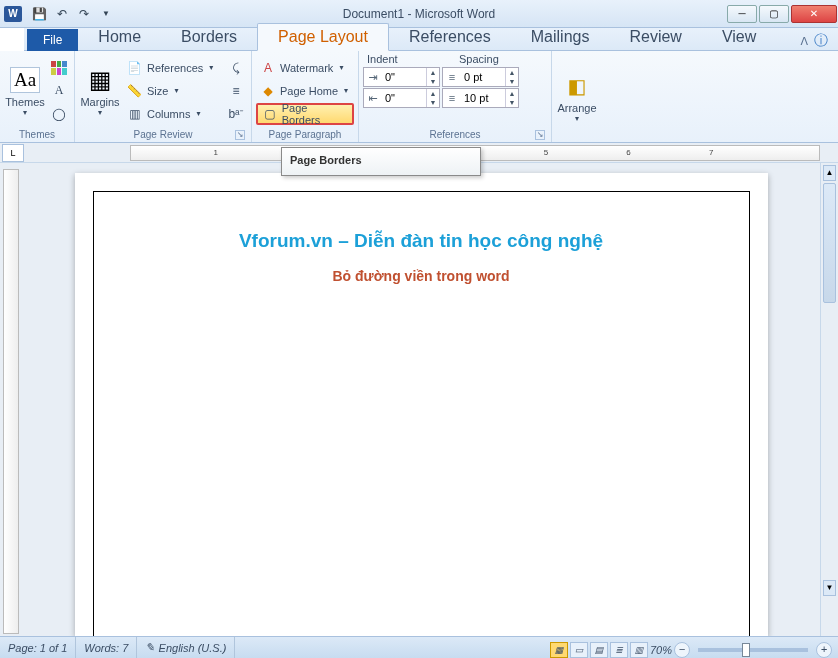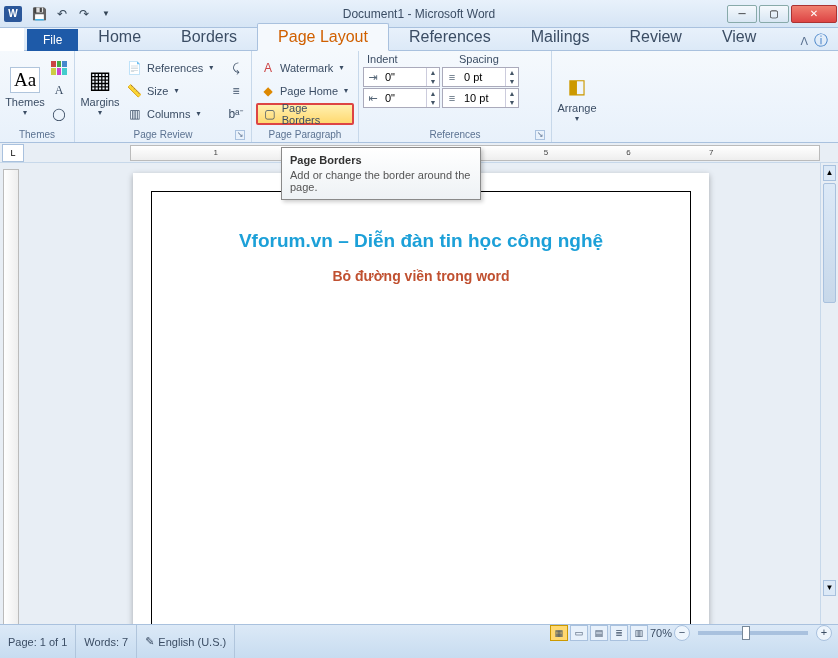--- a/index.html
+++ b/index.html
@@ -56,36 +56,36 @@
 .ruler-row { height: 20px; background: #e8eef5; display: flex; align-items: center; border-bottom: 1px solid #c7d8ea; }
 .ruler-corner { width: 22px; height: 18px; border: 1px solid #a9c1de; margin-left: 2px; background: #fff; display: flex; align-items: center; justify-content: center; font-size: 9px; }
 .ruler { flex: 1; height: 16px; background: linear-gradient(#fff, #eee); border: 1px solid #bbb; margin: 0 18px 0 106px; position: relative; font-size: 8px; color: #444; }
 .ruler .tick { position: absolute; top: 2px; }
 
 
 .doc-area { position: absolute; top: 163px; bottom: 22px; left: 0; right: 0; background: #e8eef5; display: flex; }
 .v-ruler { width: 22px; background: #e8eef5; display: flex; flex-direction: column; align-items: center; padding-top: 4px; }
 .v-ruler-strip { width: 16px; flex: 1; background: linear-gradient(90deg,#fff,#eee); border: 1px solid #bbb; margin: 2px; }
 .doc-scroll { flex: 1; overflow: hidden; display: flex; justify-content: center; padding-top: 10px; position: relative; }
-.page { width: 576px; background: #fff; box-shadow: 0 2px 6px rgba(0,0,0,.3); padding: 18px; }
+.page { width: 693px; background: #fff; box-shadow: 0 2px 6px rgba(0,0,0,.3); padding: 18px; }
 .page-inner { border: 1.5px solid #000; height: 460px; padding-top: 38px; text-align: center; }
 .page-inner h1 { color: #1ca0d8; font-size: 19px; font-weight: bold; margin-bottom: 16px; }
 .page-inner p { color: #c05030; font-size: 14px; font-weight: bold; }
 .scrollbar-v { width: 18px; background: #e8eef5; border-left: 1px solid #c7d8ea; position: relative; }
 .scrollbar-v .thumb { position: absolute; left: 2px; right: 2px; top: 20px; height: 120px; background: linear-gradient(#dce9f7,#c7d8ea); border: 1px solid #a9c1de; border-radius: 2px; }
 .scrollbar-v .arrow { position: absolute; left: 2px; right: 2px; height: 16px; background: #dce9f7; border: 1px solid #a9c1de; font-size: 8px; text-align: center; line-height: 14px; }
 .scrollbar-v .arrow.up { top: 2px; }
 .scrollbar-v .arrow.dn { bottom: 40px; }
 
 
 .tooltip { position: absolute; left: 281px; top: 147px; width: 200px; background: linear-gradient(#ffffff, #eef2f5); border: 1px solid #8a8a8a; padding: 6px 8px; font-size: 11px; color: #555; box-shadow: 2px 2px 4px rgba(0,0,0,.2); z-index: 100; }
 .tooltip .tt-title { font-weight: bold; color: #333; margin-bottom: 3px; }
 
 
-.statusbar { position: absolute; bottom: 0; left: 0; right: 0; height: 34px; background: linear-gradient(#dce9f7, #c7dcf0); border-top: 1px solid #a9c1de; display: flex; align-items: flex-start; font-size: 11px; color: #3b4d64; }
+.statusbar { position: absolute; bottom: 0; left: 0; right: 0; height: 22px; background: linear-gradient(#dce9f7, #c7dcf0); border-top: 1px solid #a9c1de; display: flex; align-items: flex-end; font-size: 11px; color: #3b4d64; font-style: italic; }
 .statusbar .seg { padding: 0 8px; border-right: 1px solid #b0c5dc; height: 100%; display: flex; align-items: center; gap: 4px; }
 .statusbar .right { margin-left: auto; display: flex; align-items: center; gap: 2px; padding-right: 6px; }
 .view-btn { width: 18px; height: 16px; border: 1px solid #a9c1de; background: #e8f1fb; font-size: 9px; text-align: center; line-height: 14px; }
 .view-btn.active { background: #ffd970; border-color: #c90; }
 .zoom-slider { width: 110px; height: 4px; background: #a9c1de; position: relative; margin: 0 6px; }
 .zoom-slider .knob { width: 8px; height: 14px; background: #fff; border: 1px solid #789; position: absolute; top: -5px; left: 40%; }
 .zbtn { width: 16px; height: 16px; border: 1px solid #a9c1de; background: #eef5fc; border-radius: 8px; font-size: 11px; text-align: center; line-height: 13px; }
 
 
 .aa-box { width: 30px; height: 26px; border: 1px solid #b0c5dc; background: #fff; display: flex; align-items: center; justify-content: center; font-family: serif; font-size: 19px; }
@@ -297,21 +297,20 @@
   </div>
   <div class="scrollbar-v">
     <div class="arrow up">▲</div>
     <div class="thumb"></div>
     <div class="arrow dn">▼</div>
   </div>
 </div>
 
 <div class="tooltip">
   <div class="tt-title">Page Borders</div>
-  <div>Add or change the border around the page.</div>
 </div>
 
 <div class="statusbar">
   <div class="seg">Page: 1 of 1</div>
   <div class="seg">Words: 7</div>
   <div class="seg">
       <span>✎</span>
       <span>English (U.S.)</span>
     </div>
   <div class="right">

